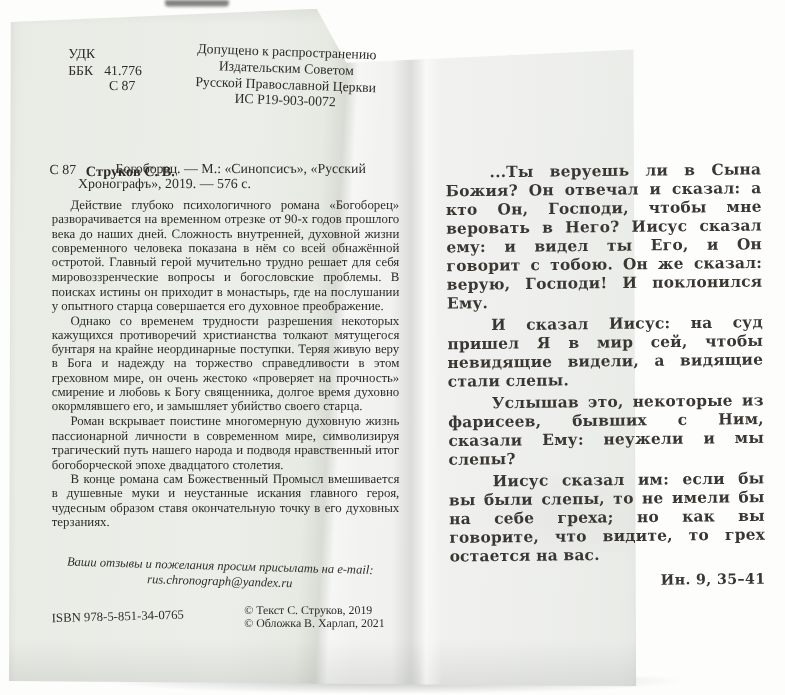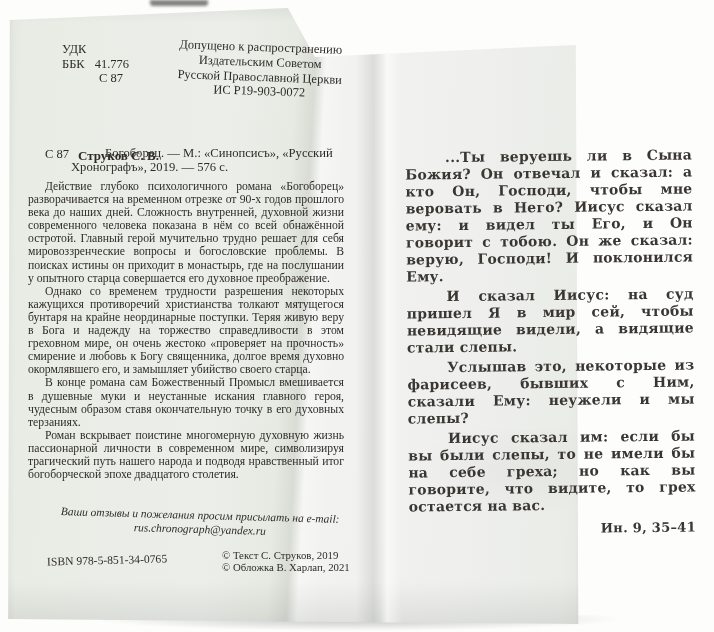--- a/index.html
+++ b/index.html
@@ -58,21 +58,21 @@
     left:146px;top:40px;width:228px;text-align:center;
     font-size:12.5px;line-height:14.8px;transform:rotate(2deg);
   }
 
   .author-name{left:78px;top:128px;font-weight:bold;font-size:13px;margin-top:20px;}
 
   .bib-row{left:45px;top:146px;width:312px;font-size:12.6px;line-height:14.4px;}
   .bib-code{position:absolute;left:0;top:1px;}
   .bib-text{margin-left:26px;text-indent:34px;}
 
-  .annotation{left:28px;top:180px;width:316px;font-size:11.7px;line-height:13.1px;text-align:justify;}
+  .annotation{left:47px;top:180px;width:316px;font-size:11.7px;line-height:13.1px;text-align:justify;}
   .annotation p{margin:0;text-indent:17px;}
 
   .feedback{
     left:60px;top:509px;width:280px;text-align:center;
     font-style:italic;font-size:11.4px;line-height:13.5px;transform:rotate(1.6deg);
   }
 
   .isbn{left:47px;top:554px;font-size:11.6px;transform:rotate(-1.5deg);white-space:nowrap;}
   .copyright{left:222px;top:550px;font-size:10.8px;line-height:11.8px;white-space:nowrap;}
 
@@ -118,22 +118,22 @@
   <div class="txt author-name">Струков С. В.</div>
 
   <div class="txt bib-row">
     <span class="bib-code">С 87</span>
     <div class="bib-text">Богоборец. — М.: «Синопсисъ», «Русский Хронографъ», 2019. — 576 с.</div>
   </div>
 
   <div class="txt annotation">
     <p>Действие глубоко психологичного романа «Богоборец» разворачивается на временном отрезке от 90-х годов прошлого века до наших дней. Сложность внутренней, духовной жизни современного человека показана в нём со всей обнажённой остротой. Главный герой мучительно трудно решает для себя мировоззренческие вопросы и богословские проблемы. В поисках истины он приходит в монастырь, где на послушании у опытного старца совершается его духовное преображение.</p>
     <p>Однако со временем трудности разрешения некоторых кажущихся противоречий христианства толкают мятущегося бунтаря на крайне неординарные поступки. Теряя живую веру в Бога и надежду на торжество справедливости в этом греховном мире, он очень жестоко «проверяет на прочность» смирение и любовь к Богу священника, долгое время духовно окормлявшего его, и замышляет убийство своего старца.</p>
+    <p>Роман вскрывает поистине многомерную духовную жизнь пассионарной личности в современном мире, символизируя трагический путь нашего народа и подводя нравственный итог богоборческой эпохе двадцатого столетия.</p>
     <p>В конце романа сам Божественный Промысл вмешивается в душевные муки и неустанные искания главного героя, чудесным образом ставя окончательную точку в его духовных терзаниях.</p>
-    <p>Роман вскрывает поистине многомерную духовную жизнь пассионарной личности в современном мире, символизируя трагический путь нашего народа и подводя нравственный итог богоборческой эпохе двадцатого столетия.</p>
   </div>
 
   <div class="txt feedback">
     <div>Ваши отзывы и пожелания просим присылать на e-mail:</div>
     <div>rus.chronograph@yandex.ru</div>
   </div>
 
   <div class="txt isbn">ISBN 978-5-851-34-0765</div>
 
   <div class="txt copyright">

